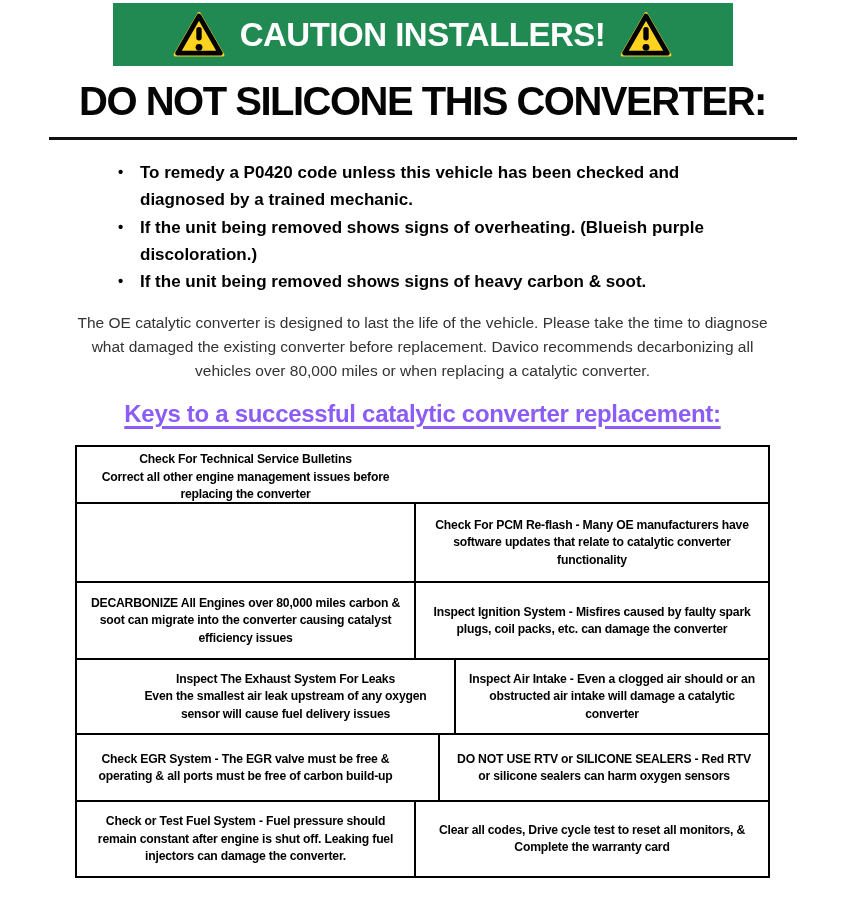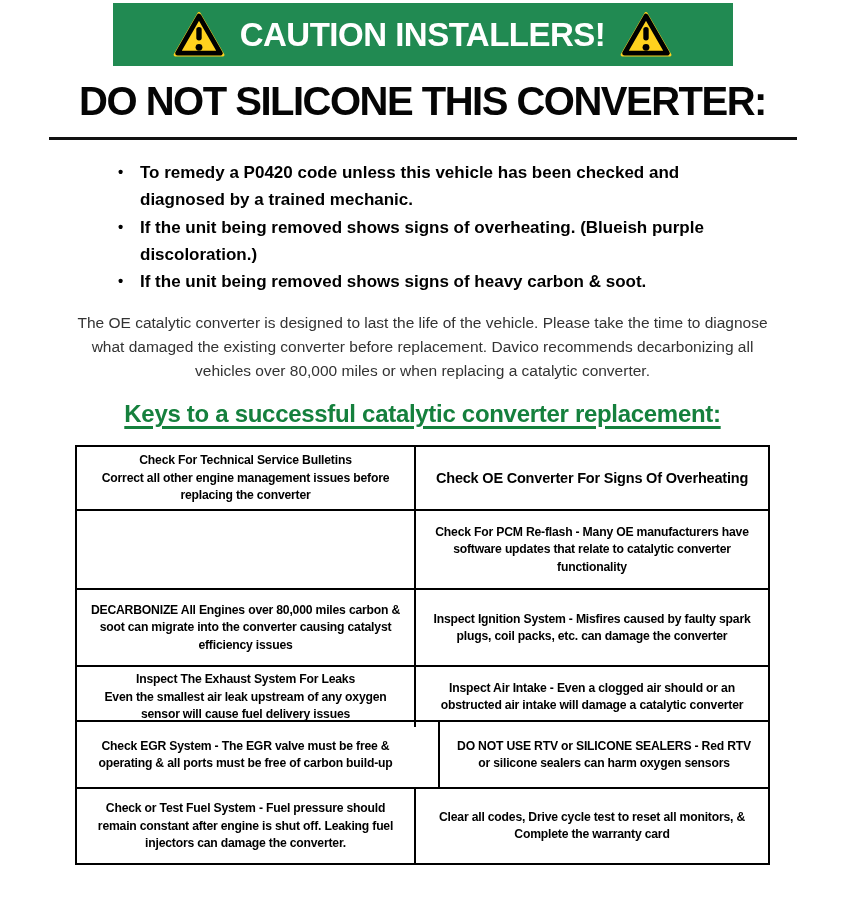--- a/index.html
+++ b/index.html
@@ -61,36 +61,36 @@
     line-height: 1.55;
   }
 
   
   .keys-heading {
     margin-top: 17px; text-align: center;
     font-size: 24px; font-weight: 800; letter-spacing: -0.3px;
     text-decoration: underline;
     text-decoration-thickness: 2.5px;
     text-underline-offset: 4px;
-    color: #15803d;
+    color: #8b5cf6;
   }
 
   
   .tips-table {
     width: 695px; margin: 17px auto 0;
     border: 2px solid #000;
   }
   .t-row {
     display: grid; grid-template-columns: 337px 1fr;
   }
   .t-row + .t-row { border-top: 2px solid #000; }
-  .t-row:nth-child(1) { height: 62px; }
+  .t-row:nth-child(1) { height: 55px; }
   .t-row:nth-child(2) { height: 79px; }
   .t-row:nth-child(3) { height: 77px; }
-  .t-row:nth-child(4) { height: 55px; }
+  .t-row:nth-child(4) { height: 75px; padding-left: 40px; }
   .t-row:nth-child(5) { height: 67px; gap: 24px; }
   .t-row:nth-child(6) { height: 76px; }
   .cell {
     display: flex; flex-direction: column;
     justify-content: center; align-items: center;
     text-align: center;
     padding: 4px 11px;
     font-size: 12.2px; font-weight: bold; line-height: 1.42;
     letter-spacing: -0.2px;
   }
@@ -140,23 +140,20 @@
 vehicles over 80,000 miles or when replacing a catalytic converter.</p>
 
   <h2 class="keys-heading">Keys to a successful catalytic converter replacement:</h2>
 
   <div class="tips-table">
       <div class="t-row">
         <div class="cell left">
           <div class="seg">Check For Technical Service Bulletins</div>
           <div class="seg">Correct all other engine management issues before replacing the converter</div>
         </div>
-        <div class="cell right big">
-          <div class="seg">Check OE Converter For Signs Of Overheating</div>
-        </div>
       </div>
       <div class="t-row">
         <div class="cell left">
         </div>
         <div class="cell right">
           <div class="seg">Check For PCM Re-flash - Many OE manufacturers have software updates that relate to catalytic converter functionality</div>
         </div>
       </div>
       <div class="t-row">
         <div class="cell left">

